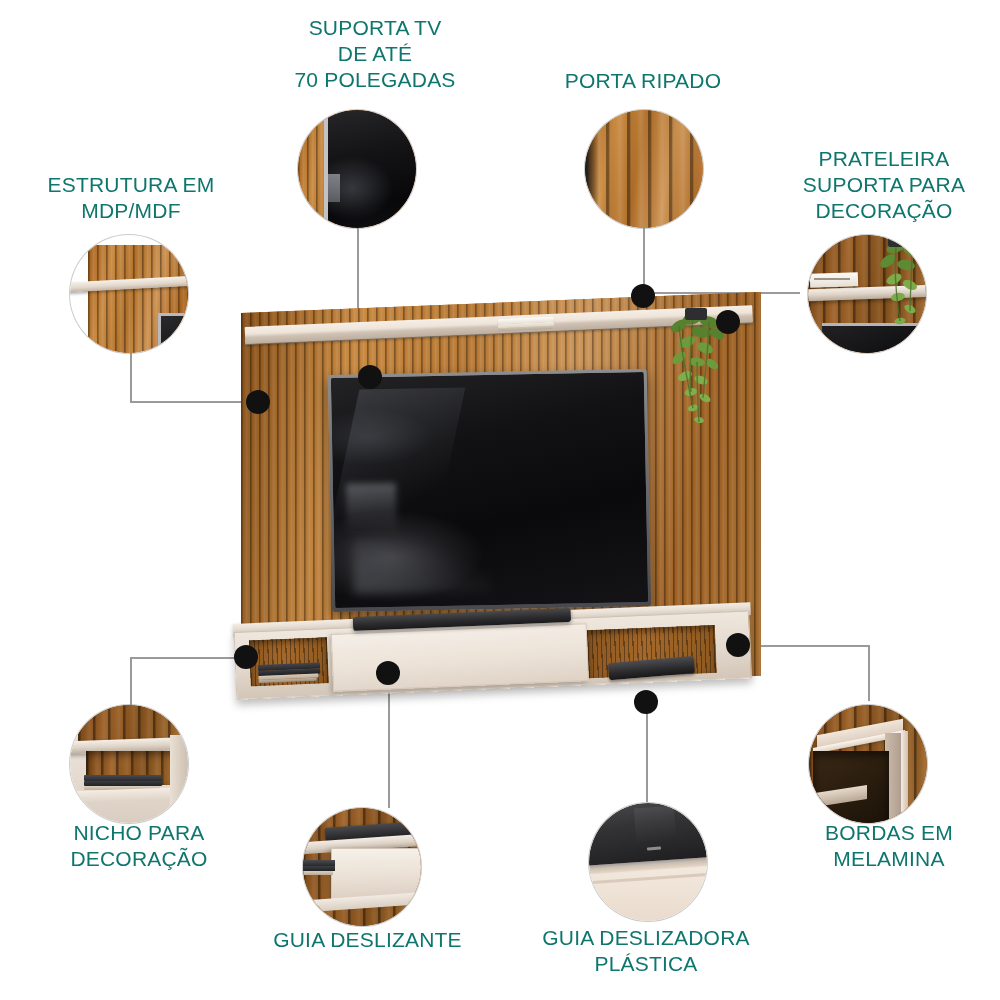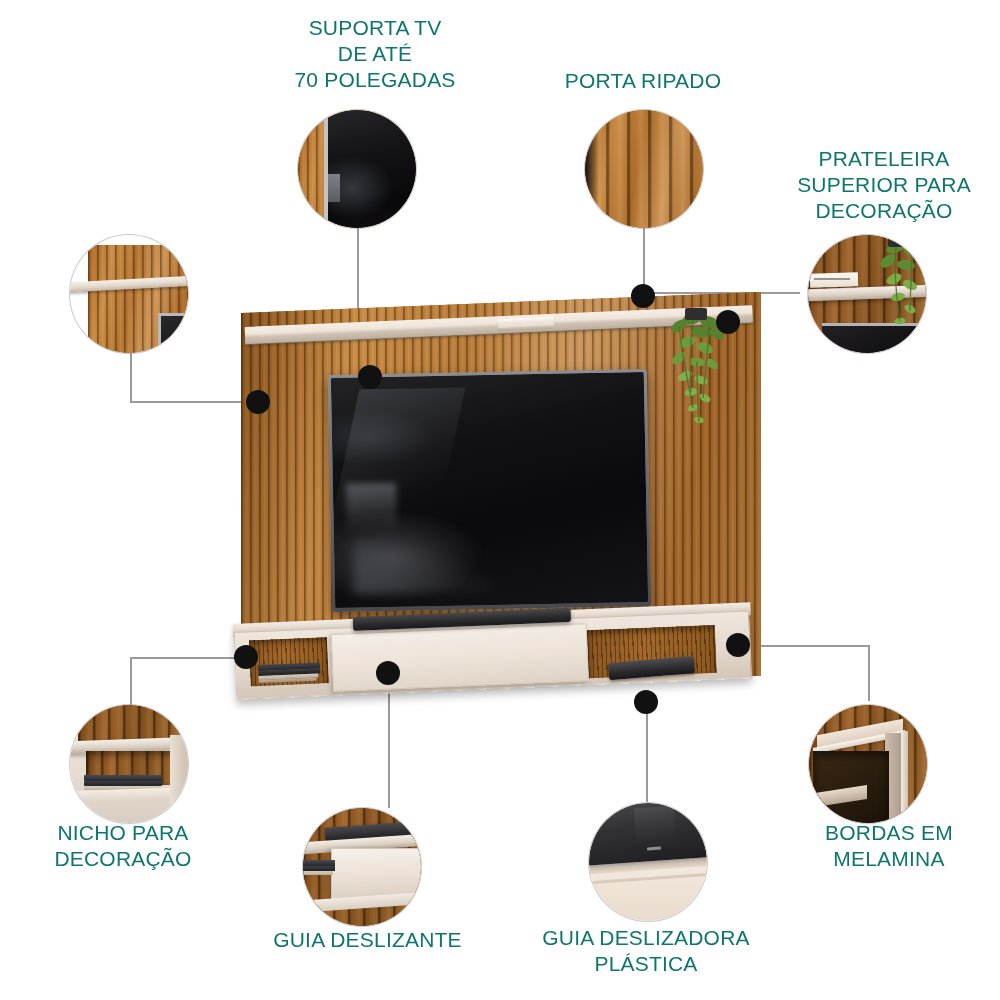--- a/index.html
+++ b/index.html
@@ -208,25 +208,27 @@
 
 <div id="stage">
 
   <div class="label" style="left:250px;top:15px;width:250px;">SUPORTA TV
 DE ATÉ
 70 POLEGADAS</div>
 
   <div class="label" style="left:540px;top:68px;width:206px;">PORTA RIPADO</div>
 
   <div class="label" style="left:768px;top:146px;width:232px;">PRATELEIRA
-SUPERIOR PARA
+SUPORTA PARA
 DECORAÇÃO</div>
 
-
-  <div class="label" style="left:12px;top:820px;width:222px;">NICHO PARA
+  <div class="label" style="left:30px;top:172px;width:202px;">ESTRUTURA EM
+MDP/MDF</div>
+
+  <div class="label" style="left:28px;top:820px;width:222px;">NICHO PARA
 DECORAÇÃO</div>
 
   <div class="label" style="left:240px;top:927px;width:255px;">GUIA DESLIZANTE</div>
 
   <div class="label" style="left:778px;top:820px;width:222px;">BORDAS EM
 MELAMINA</div>
 
   <div class="label" style="left:518px;top:925px;width:256px;">GUIA DESLIZADORA
 PLÁSTICA</div>
 

